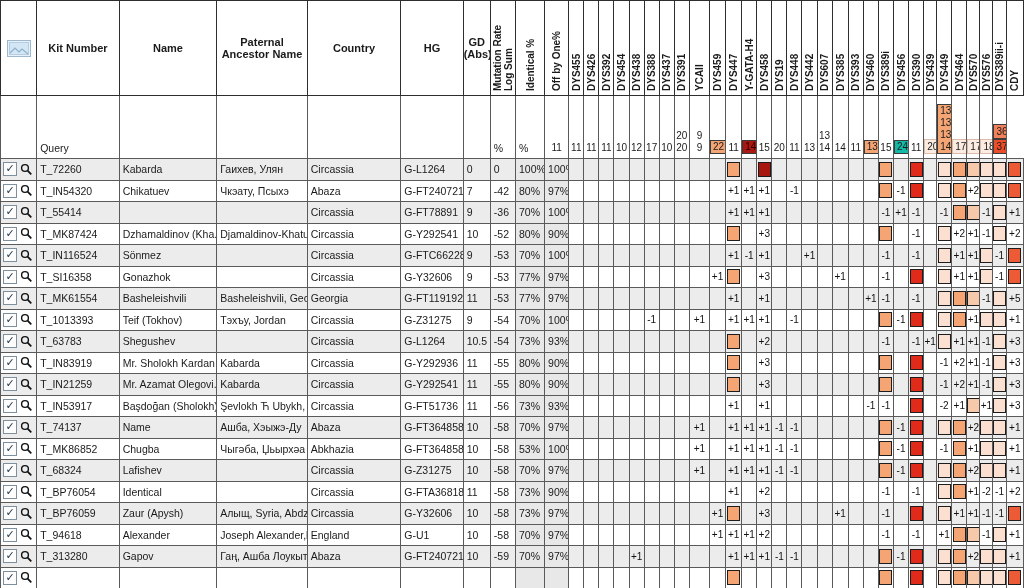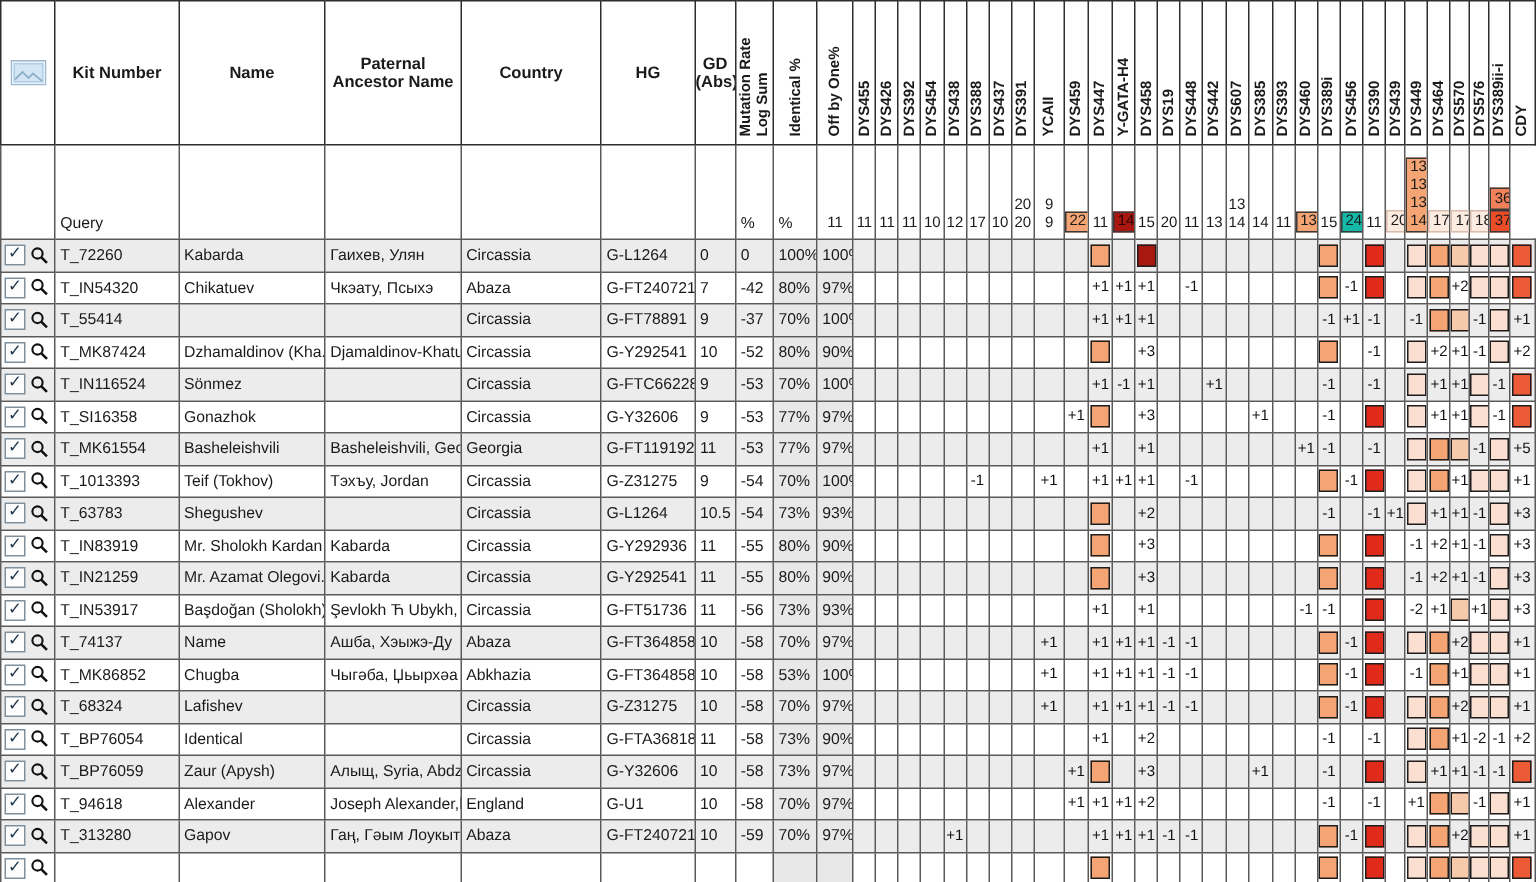--- a/index.html
+++ b/index.html
@@ -358,21 +358,21 @@
                 <line x1="7.6" y1="7.6" x2="11.3" y2="11.3" stroke="#111" stroke-width="1.7"></line>
               </svg>
             </div>
           </td>
           <td class="txt">T_55414</td>
           <td class="txt"></td>
           <td class="txt"></td>
           <td class="txt">Circassia</td>
           <td class="txt">G-FT78891</td>
           <td class="txt">9</td>
-          <td class="txt">-37</td>
+          <td class="txt">-36</td>
           <td class="pct">70%</td>
           <td class="pct">100%</td>
           <td class="mk"></td>
           <td class="mk"></td>
           <td class="mk"></td>
           <td class="mk"></td>
           <td class="mk"></td>
           <td class="mk"></td>
           <td class="mk"></td>
           <td class="mk"></td>
@@ -1284,21 +1284,21 @@
             <div class="chkwrap">
               <div class="cbx">✓</div>
               <svg class="mag" width="13" height="13" viewBox="0 0 13 13">
                 <circle cx="5" cy="5" r="3.4" fill="none" stroke="#111" stroke-width="1.4"></circle>
                 <line x1="7.6" y1="7.6" x2="11.3" y2="11.3" stroke="#111" stroke-width="1.7"></line>
               </svg>
             </div>
           </td>
           <td class="txt">T_313280</td>
           <td class="txt">Gapov</td>
-          <td class="txt">Гаң, Гәым Лоукыт</td>
+          <td class="txt">Гаң, Ашба Лоукыт</td>
           <td class="txt">Abaza</td>
           <td class="txt">G-FT240721</td>
           <td class="txt">10</td>
           <td class="txt">-59</td>
           <td class="pct">70%</td>
           <td class="pct">97%</td>
           <td class="mk"></td>
           <td class="mk"></td>
           <td class="mk"></td>
           <td class="mk"></td>

